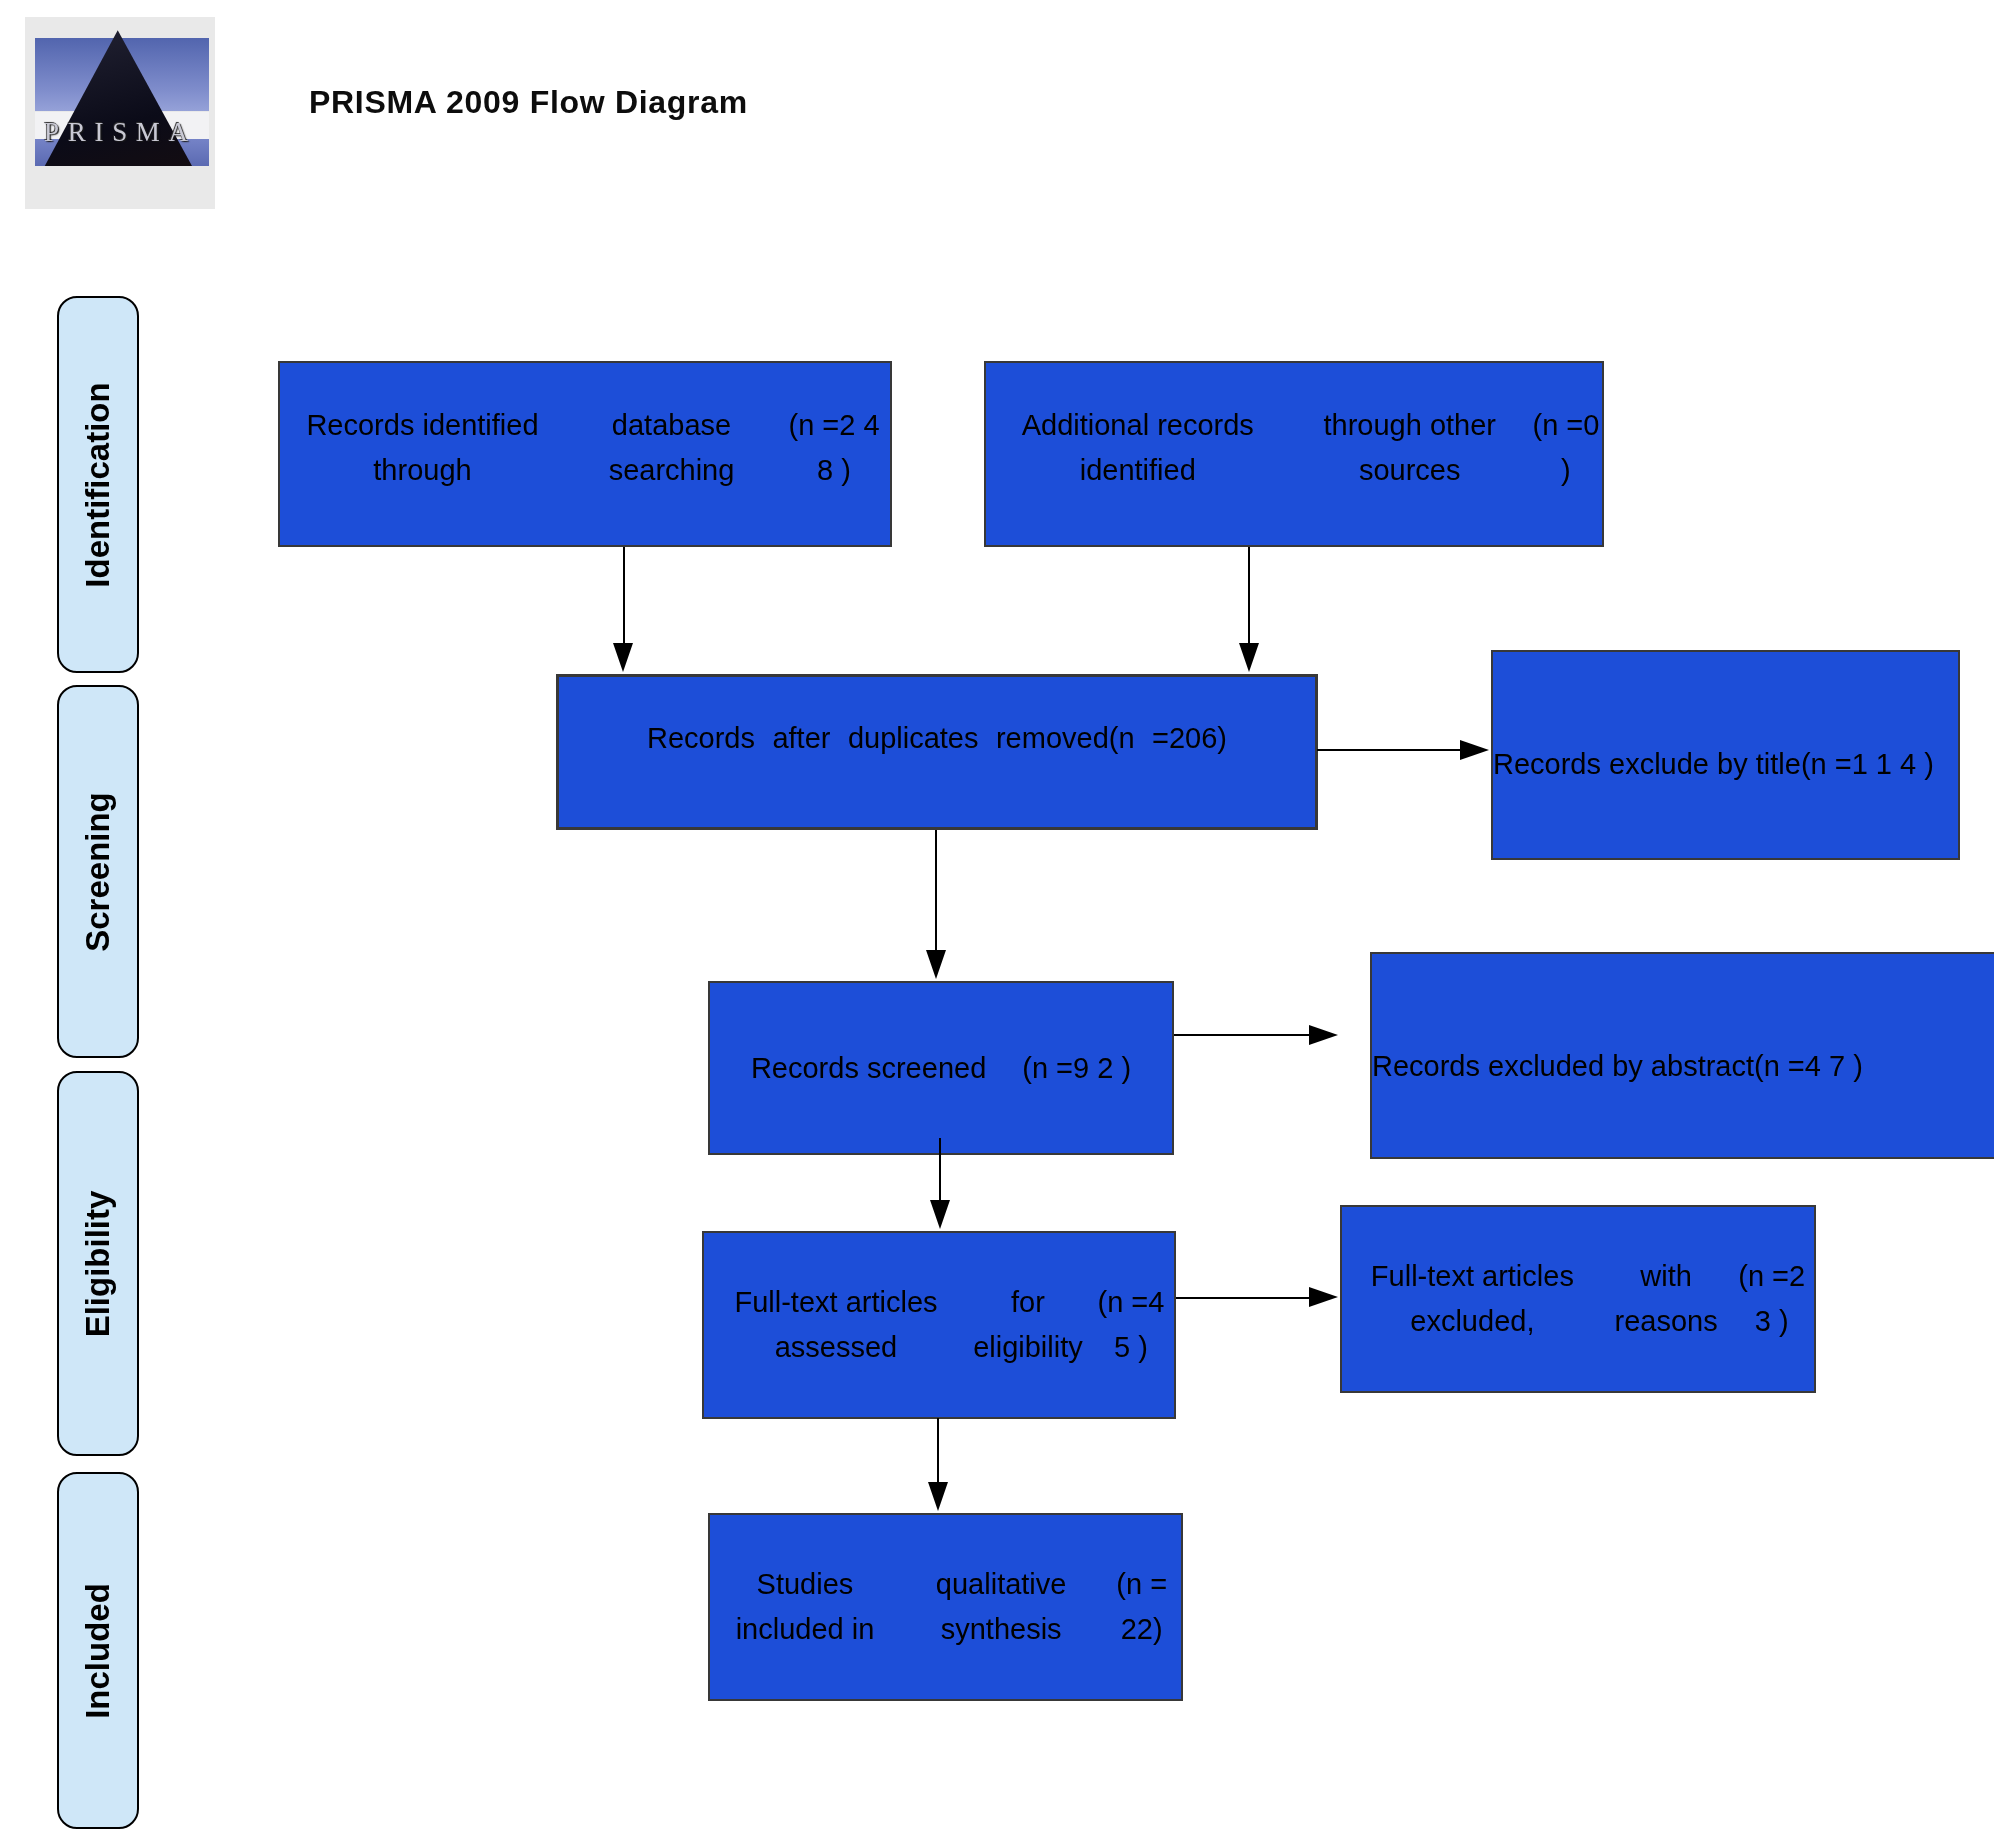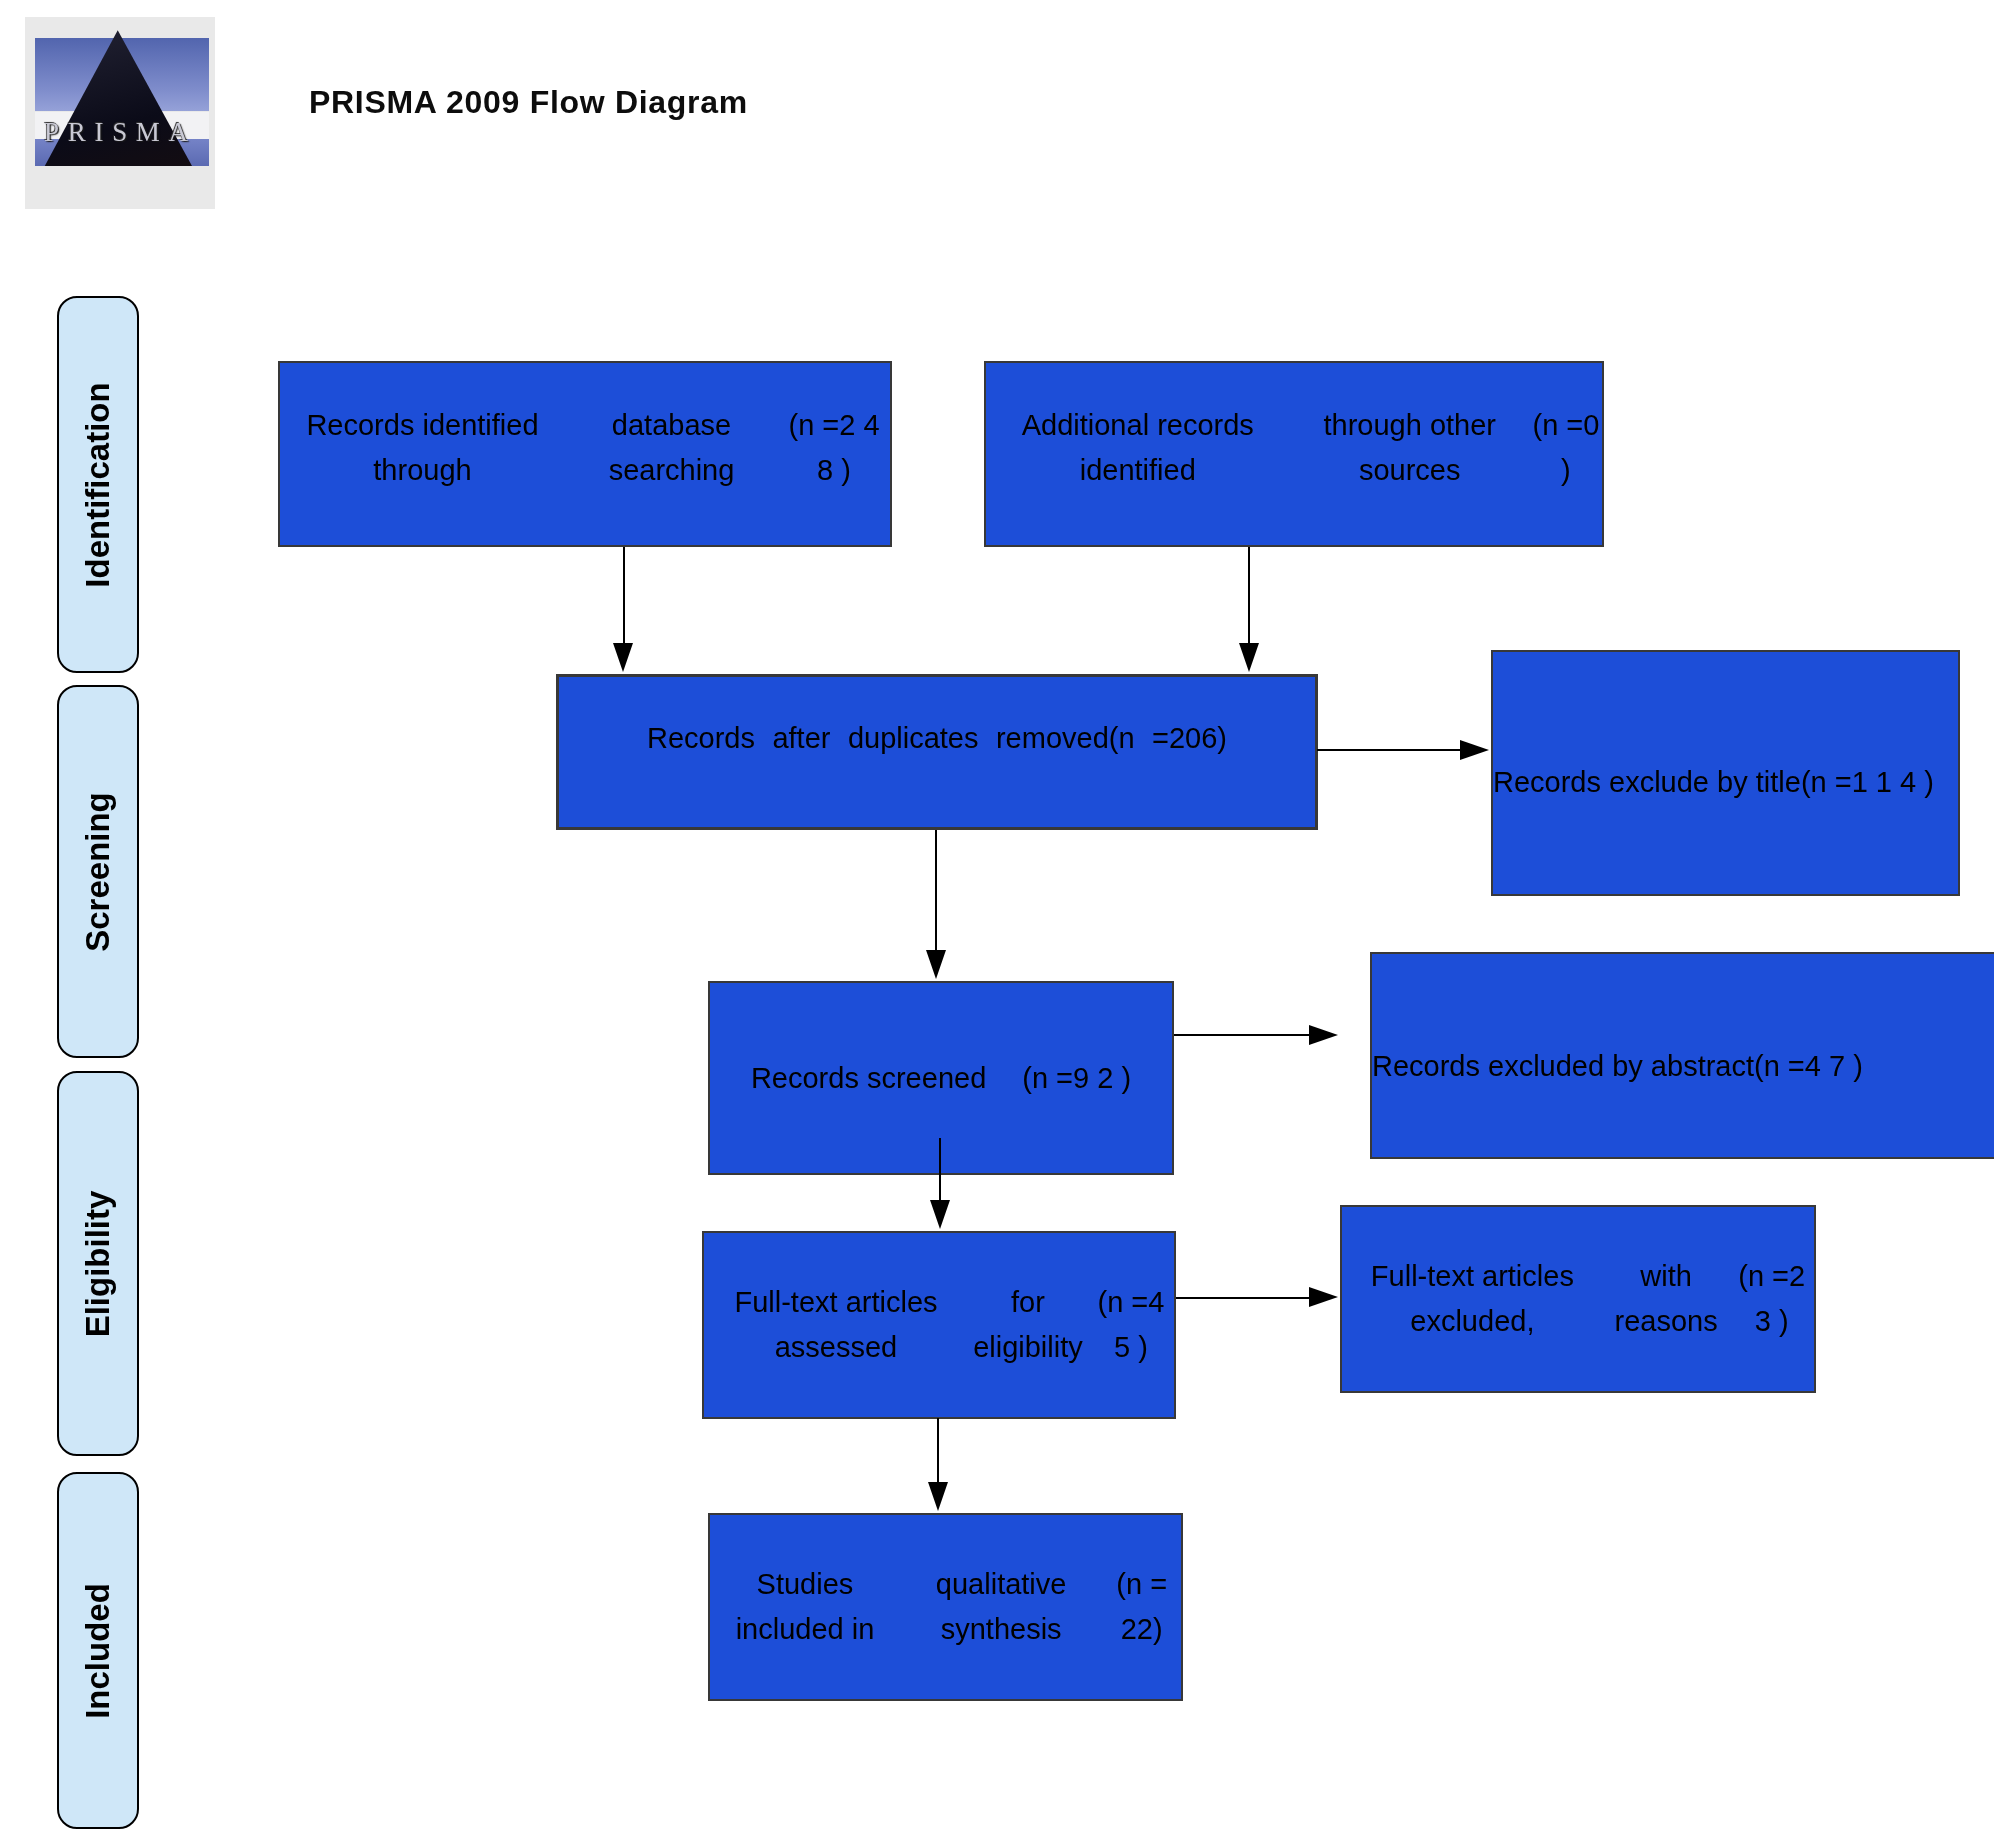--- a/index.html
+++ b/index.html
@@ -87,27 +87,27 @@
   <span class="bl">Additional records identified</span>
   <span class="bl">through other sources</span>
   <span class="bl">(n =0 )</span>
 </div>
 
 <div class="fbox dedup" style="left:556px; top:674px; width:762px; height:156px;">
   <span class="bl">Records after duplicates removed</span>
   <span class="bl">(n =206)</span>
 </div>
 
-<div class="fbox gapped pt28" style="left:1491px; top:650px; width:469px; height:246px;">
+<div class="fbox gapped pt28" style="left:1491px; top:650px; width:469px; height:210px;">
   <span class="bl">Records exclude by title</span>
   <span class="gap"></span>
   <span class="bl">(n =1 1 4 )</span>
 </div>
 
-<div class="fbox" style="left:708px; top:981px; width:466px; height:194px;gap:36px;">
+<div class="fbox" style="left:708px; top:981px; width:466px; height:174px;gap:36px;">
   <span class="bl">Records screened</span>
   <span class="bl">(n =9 2 )</span>
 </div>
 
 <div class="fbox gapped pt32" style="left:1340px; top:952px; width:632px; height:207px;margin-left:30px;">
   <span class="bl">Records excluded by abstract</span>
   <span class="gap"></span>
   <span class="bl">(n =4 7 )</span>
 </div>
 

